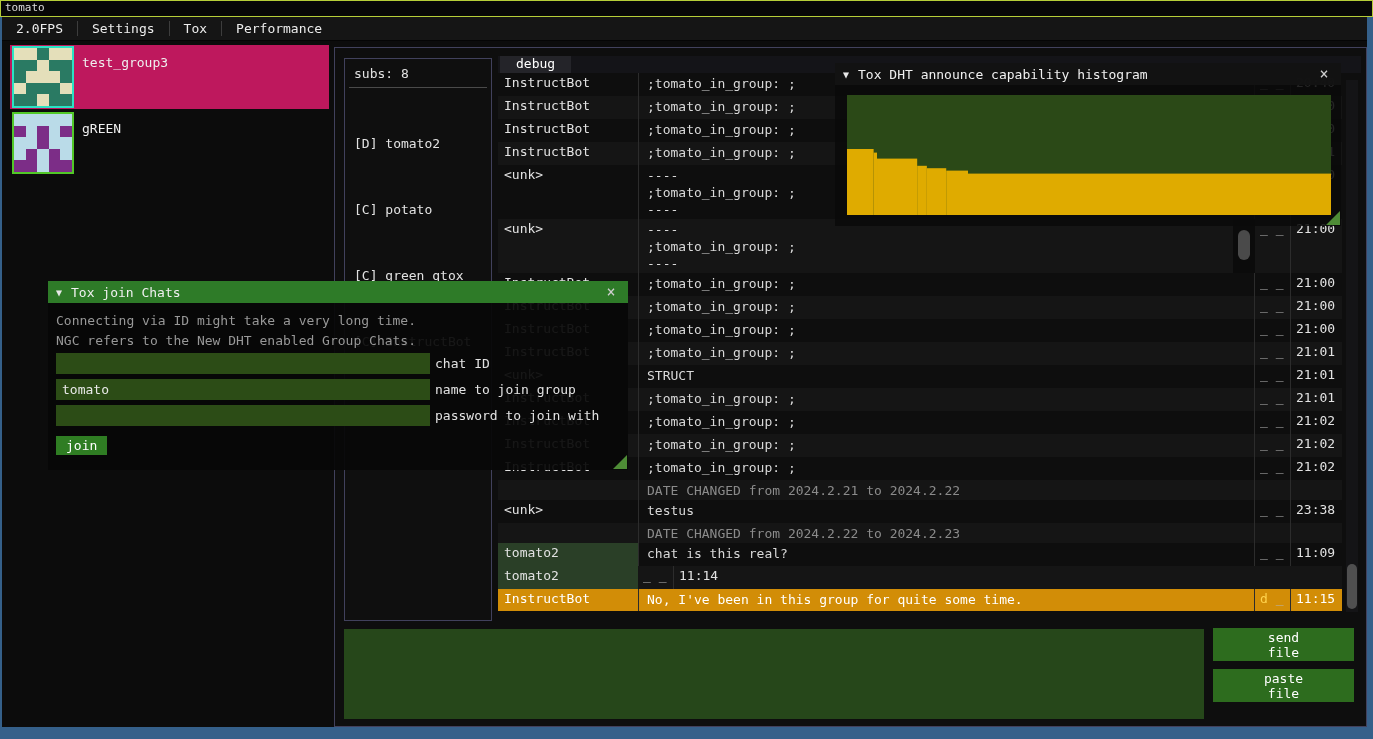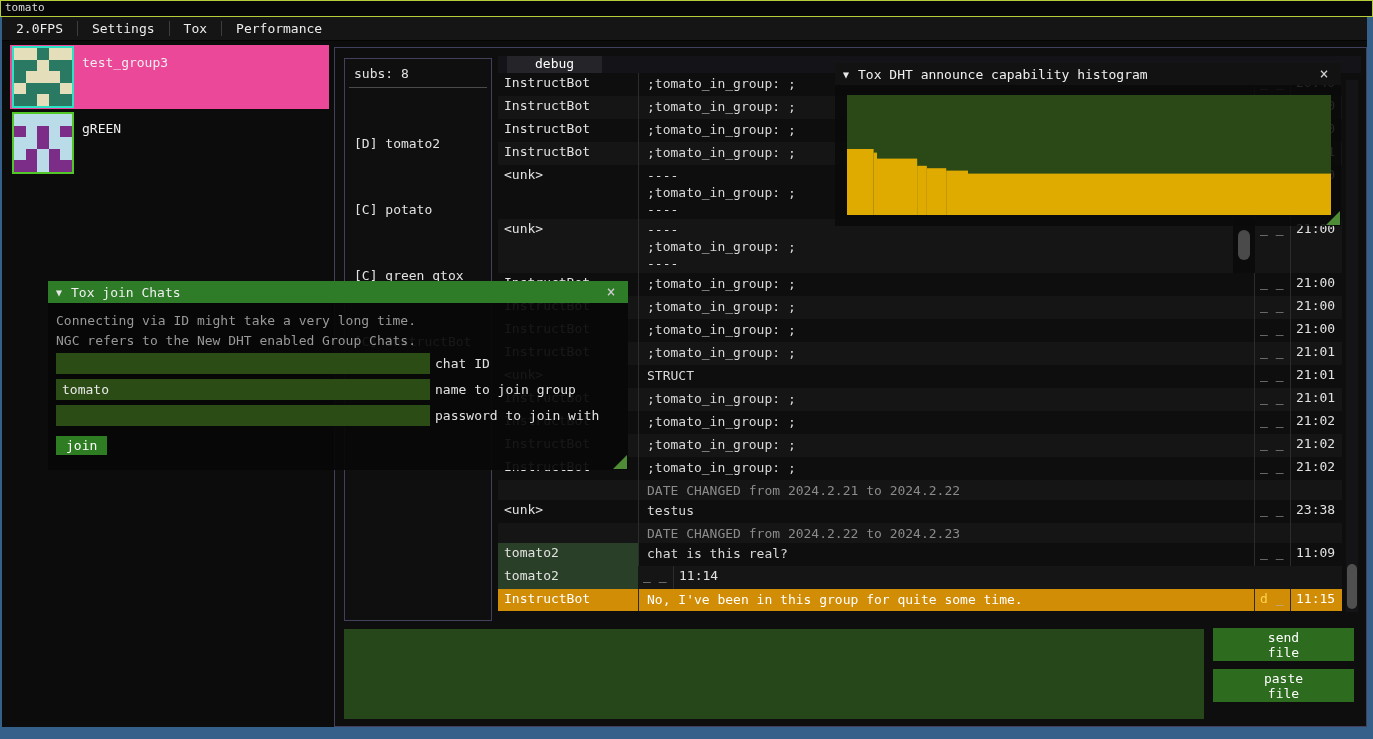--- a/index.html
+++ b/index.html
@@ -13,33 +13,33 @@
   .frame-bottom{ position:absolute; left:0; top:727px; width:1373px; height:12px; background:#35608a; }
 
   
   .menubar { position:absolute; left:2px; top:17px; width:1365px; height:24px; background:#151515; display:flex; align-items:stretch; border-bottom:1px solid #050505; }
   .menu-item { padding:0 14px; line-height:23px; color:#ececec; }
   .menu-sep { width:1px; background:#3d3d3d; margin:4px 0; }
 
   
   .sidebar { position:absolute; left:2px; top:41px; width:331px; height:686px; }
   .group-item { position:absolute; left:8px; width:319px; height:64px; }
-  .group-item.selected { background:#ec4899; }
+  .group-item.selected { background:#be185d; }
   .avatar { position:absolute; left:2px; top:1px; width:62px; height:62px; border:2px solid #888; display:grid; grid-template-columns:repeat(5,1fr); grid-template-rows:repeat(5,1fr); }
   .group-name { position:absolute; left:72px; top:10px; color:#efefef; }
 
   
   .chat-window { position:absolute; left:334px; top:47px; width:1033px; height:680px; border:1px solid #41415c; background:#0e0e0e; }
   .subs-panel { position:absolute; left:9px; top:10px; width:148px; height:563px; border:1px solid #41415c; background:#0f0f0f; }
   .subs-title { padding:7px 9px 5px 9px; }
   .subs-sep { height:1px; background:#4a4a4a; margin:1px 4px 4px 4px; }
   .member { padding:0 9px; line-height:20px; white-space:nowrap;margin-top:46px; }
 
   .tab-bar { position:absolute; left:163px; top:8px; width:863px; height:17px; background:#141418; z-index:3; }
-  .tab { display:inline-block; height:17px; line-height:16px; padding:0 28px; background:#242429; color:#fff; margin-left:9px; }
+  .tab { display:inline-block; height:17px; line-height:16px; padding:0 16px; background:#242429; color:#fff; margin-left:2px; }
 
   .messages { position:absolute; left:163px; top:25px; width:844px; height:538px; overflow:hidden; z-index:1; background:#0e0e0e; }
   .row { display:flex; background:#0e0e0e; position:relative; }
   .row.alt { background:#151515; }
   .cell-name { width:140px; flex:none; padding:2px 4px 0 6px; overflow:hidden; white-space:nowrap; }
   .cell-name.green { background:#2a3f27; }
   .cell-msg { width:617px; flex:none; border-left:1px solid #2c2c2c; border-right:1px solid #2c2c2c; padding:2px 4px 0 8px; line-height:17px; color:#d9d9d9; overflow:hidden; }
   .cell-msg.date { color:#8b8b8b; }
   .cell-status { width:36px; flex:none; border-right:1px solid #2c2c2c; padding:2px 0 0 5px; color:#b5b5b5; overflow:hidden; }
   .cell-time { width:51px; flex:none; padding:2px 0 0 5px; overflow:hidden; }

